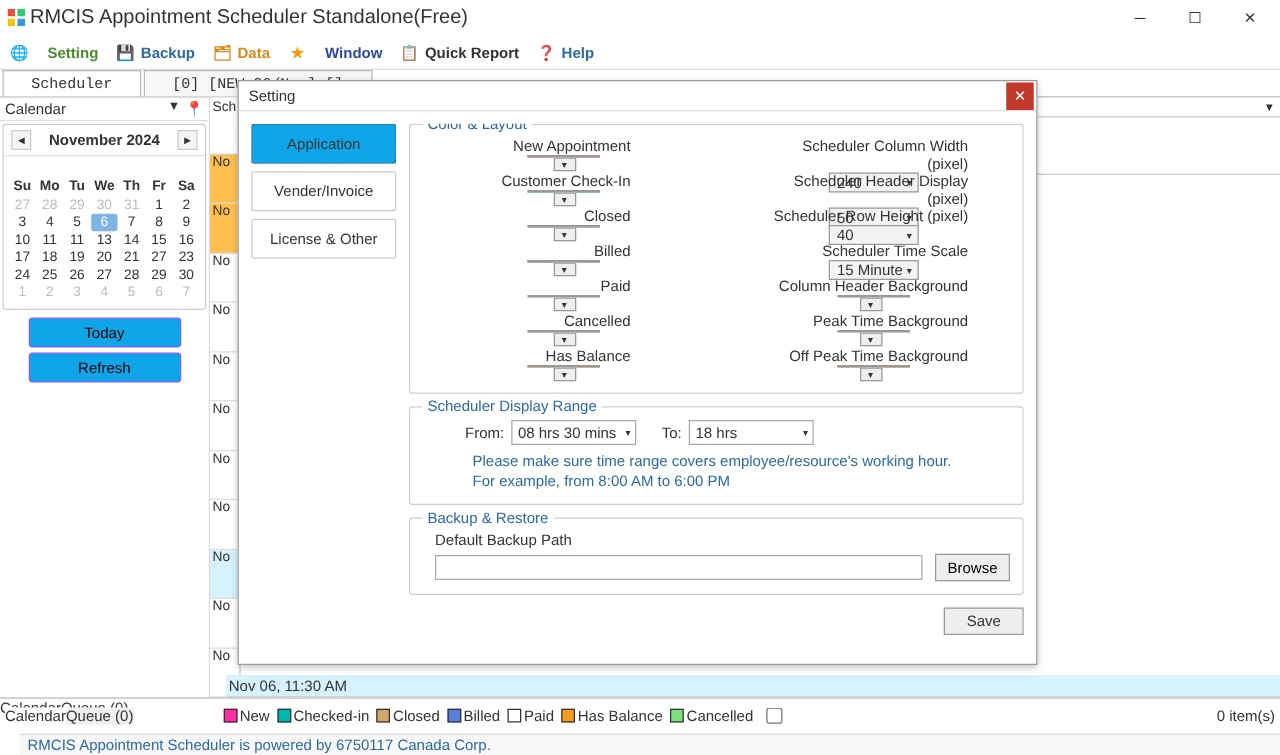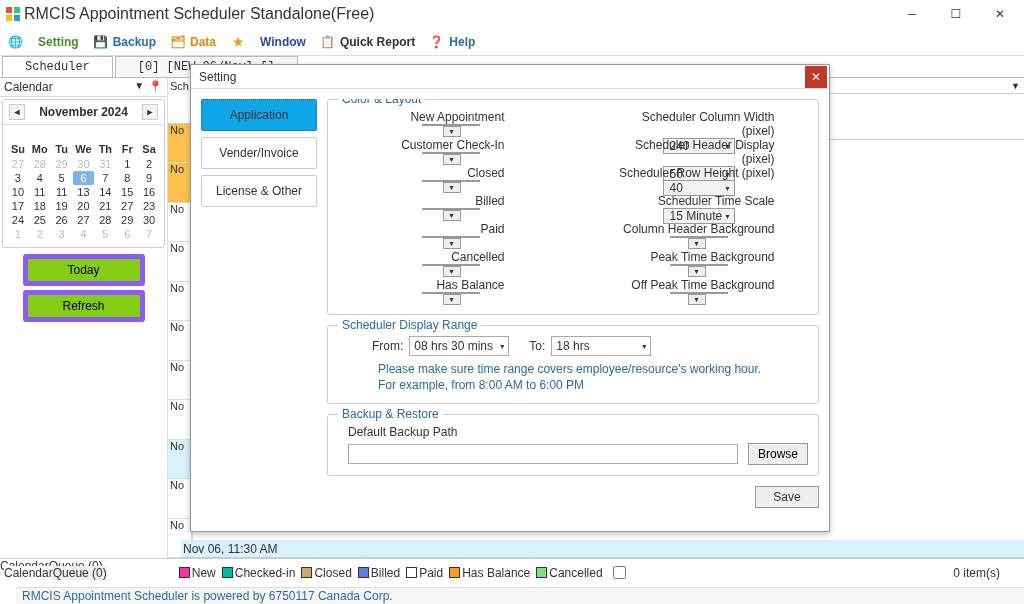--- a/index.html
+++ b/index.html
@@ -28,21 +28,21 @@
 .cal-drop .arr { font-size: 10px; }
 .cal-panel { border: 1px solid #ccc; margin: 2px; border-radius: 3px; }
 .cal-month { display: flex; align-items: center; justify-content: space-between; padding: 4px 6px; border-bottom: 1px solid #e0e0e0; }
 .cal-month b { font-size: 12px; font-weight: 700; }
 .cal-month .navb { width: 16px; height: 16px; background: #f4f4f4; border: 1px solid #ccc; display: flex; align-items: center; justify-content: center; font-size: 9px; }
 .cal-grid { display: grid; grid-template-columns: repeat(7, 1fr); text-align: center; padding: 2px 4px 6px; }
 .cal-grid .hd { font-size: 11px; font-weight: 700; padding-bottom: 2px; margin-top: 16px; }
 .cal-grid .d  { font-size: 11px; padding: 1px 0; cursor: default; }
 .cal-grid .d.out { color: #bbb; }
 .cal-grid .d.sel { background: #7fb4e6; color: #fff; border-radius: 2px; }
-.sidebar .btn { display: block; width: 122px; margin: 4px auto 0; padding: 4px 0; text-align: center; background: #84cc16; border: 5px solid #8b5cf6; border-radius: 3px; }
+.sidebar .btn { display: block; width: 122px; margin: 4px auto 0; padding: 4px 0; text-align: center; background: #0ea5e9; border: 1px solid #8b5cf6; border-radius: 3px; }
 .slice-col { width: 24px; border-right: 1px solid #ddd; display: flex; flex-direction: column; }
 .slice-col .slice-hd { height: 46px; background: #fff; border-bottom: 1px solid #ccc; font-size: 11px; padding: 2px; }
 .slice-col .slot { flex: 1; border-bottom: 1px solid #ddd; font-size: 11px; padding-left: 2px; display: flex; align-items: flex-start; }
 .slice-col .slot.orange { background: #ffc04d; }
 .slice-col .slot.blue { background: #d6f2ff; }
 .timestamp-row { height: 18px; font-size: 12px; padding-left: 2px; border-bottom: 1px solid #ccc; background: #d6f2ff; display: flex; align-items: center; width: 100%; }
 .legend { display: flex; align-items: center; gap: 6px; font-size: 12px; flex: 1; margin-left: 6px; }
 .legend .sw { width: 11px; height: 11px; border: 1px solid #333; display: inline-block; margin-right: 2px; }
 .legend .lg { display: flex; align-items: center; }
 .footer { height: 17px; background: #f7f7f7; color: #2c6aa0; font-size: 11px; padding-left: 6px; display: flex; align-items: center; border-top: 1px solid #ddd; }
@@ -274,21 +274,21 @@
     <span class="lg">
         <span class="sw" style="background:#f79c1f"></span>
         <span>Has Balance</span>
       </span>
     <span class="lg">
         <span class="sw" style="background:#7fe07f"></span>
         <span>Cancelled</span>
       </span>
     <input type="checkbox" style="margin-left: 4px;">
   </div>
-  <span style="margin-left:auto;margin-right:24px">0 item(s)</span>
+  <span style="margin-left:auto;margin-right:4px">0 item(s)</span>
 </div>
 
 <div class="footer" style="position:absolute;left:16px;bottom:0;right:0">
   <span>RMCIS Appointment Scheduler is powered by 6750117 Canada Corp.</span>
 </div>
 
 <div class="dialog">
   <div class="dlg-title">
     <span>Setting</span>
     <span class="dlg-close">✕</span>

